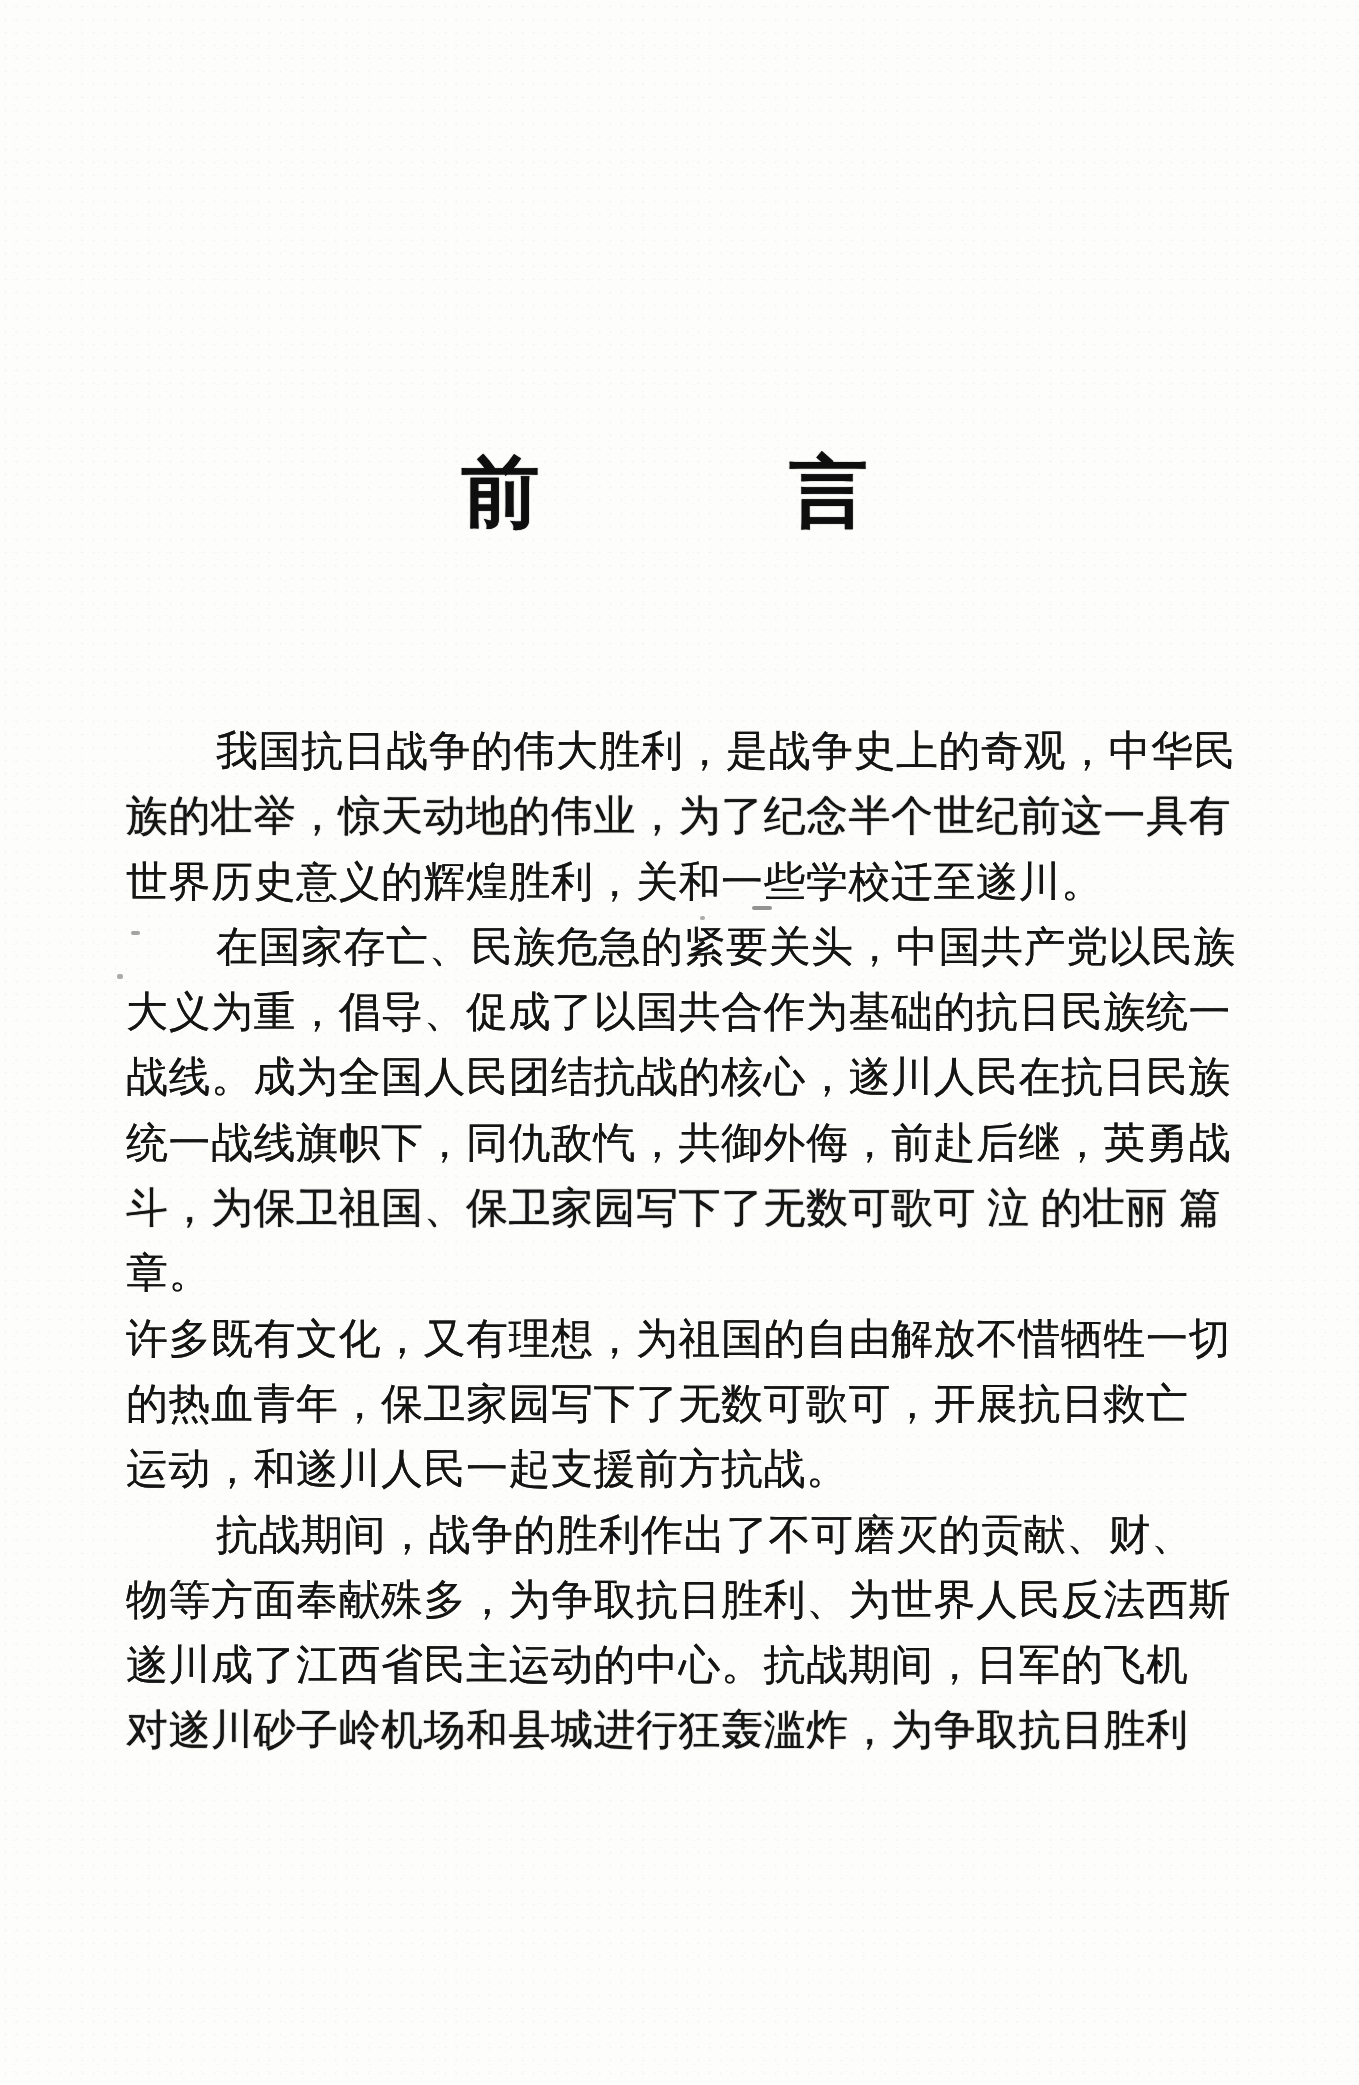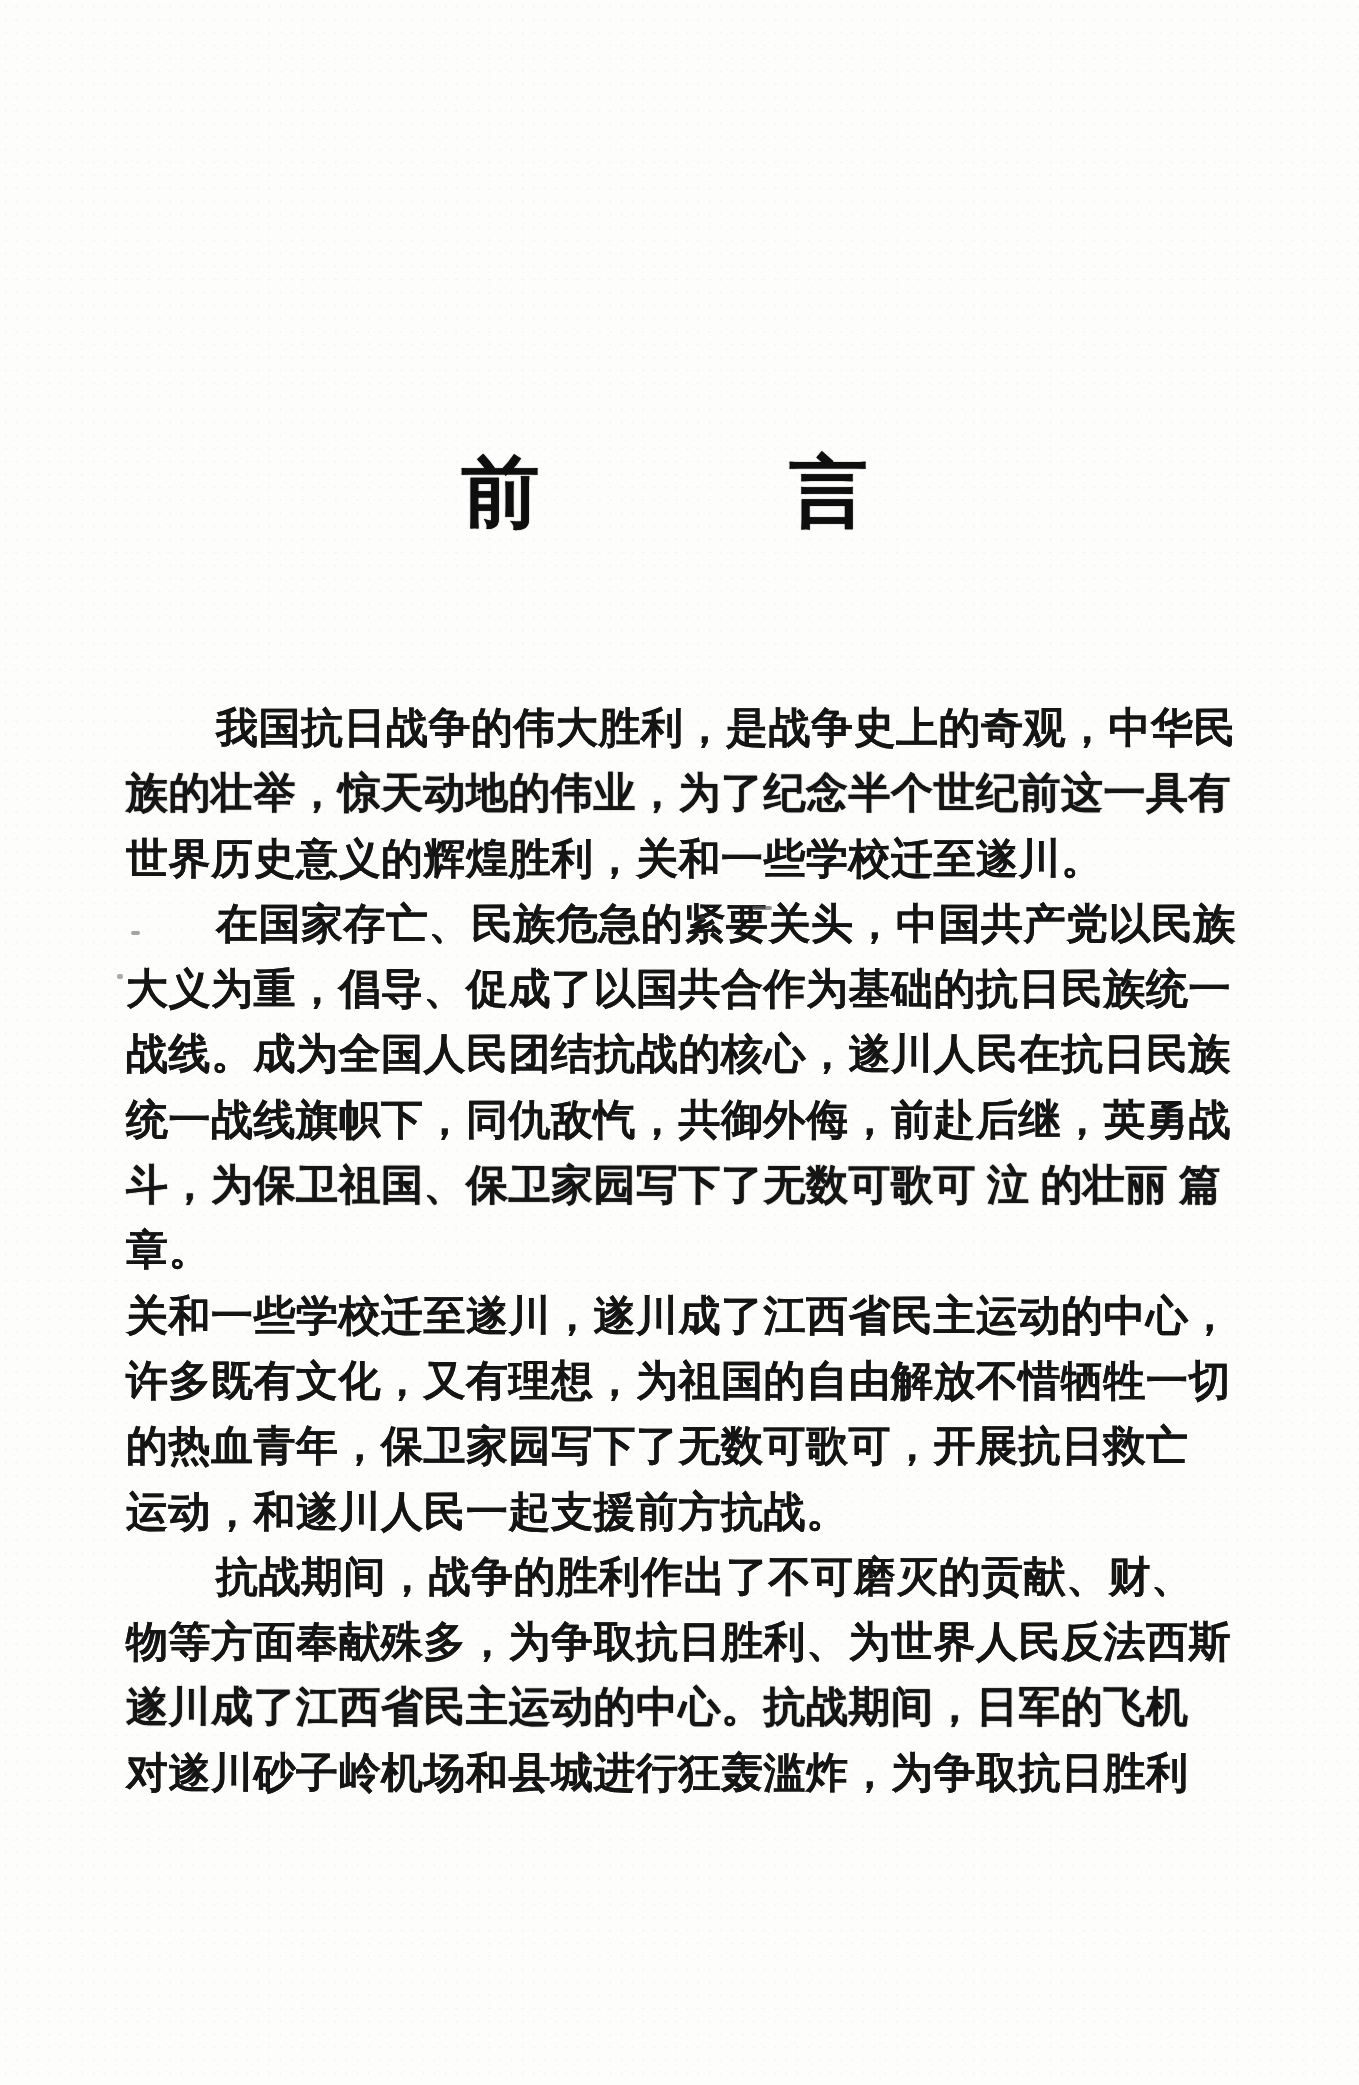--- a/index.html
+++ b/index.html
@@ -37,25 +37,25 @@
     font-size: 78px;
     line-height: 1;
     font-weight: 700;
     color: #0e0e0e;
     text-shadow: 0 0 1px #0e0e0e;
     letter-spacing: 0;
   }
   .body-text {
     position: absolute;
     left: 126px;
-    top: 696px;
+    top: 719px;
     width: 1124px;
     font-size: 42px;
     line-height: 65.3px;
-    font-weight: 700;
+    font-weight: 400;
     color: #151515;
     text-shadow: 0 0 0.6px rgba(10,10,10,0.85);
     letter-spacing: 0.5px;
   }
   .line {
     white-space: nowrap;
     height: 65.3px;
   }
   .line.indent {
     text-indent: 90px;
@@ -87,21 +87,20 @@
   <div class="body-text">
     <div class="line indent">我国抗日战争的伟大胜利，是战争史上的奇观，中华民</div>
     <div class="line">族的壮举，惊天动地的伟业，为了纪念半个世纪前这一具有</div>
     <div class="line">世界历史意义的辉煌胜利，关和一些学校迁至遂川。</div>
     <div class="line indent">在国家存亡、民族危急的紧要关头，中国共产党以民族</div>
     <div class="line">大义为重，倡导、促成了以国共合作为基础的抗日民族统一</div>
     <div class="line">战线。成为全国人民团结抗战的核心，遂川人民在抗日民族</div>
     <div class="line">统一战线旗帜下，同仇敌忾，共御外侮，前赴后继，英勇战</div>
     <div class="line">斗，为保卫祖国、保卫家园写下了无数可歌可 泣 的壮丽 篇</div>
     <div class="line">章。</div>
-    <div class="line">关和一些学校迁至遂川，遂川成了江西省民主运动的中心，</div>
     <div class="line">许多既有文化，又有理想，为祖国的自由解放不惜牺牲一切</div>
     <div class="line">的热血青年，保卫家园写下了无数可歌可，开展抗日救亡</div>
     <div class="line">运动，和遂川人民一起支援前方抗战。</div>
     <div class="line indent">抗战期间，战争的胜利作出了不可磨灭的贡献、财、</div>
     <div class="line">物等方面奉献殊多，为争取抗日胜利、为世界人民反法西斯</div>
     <div class="line">遂川成了江西省民主运动的中心。抗战期间，日军的飞机</div>
     <div class="line">对遂川砂子岭机场和县城进行狂轰滥炸，为争取抗日胜利</div>
   </div>
 
   <div class="speck s1"></div>

